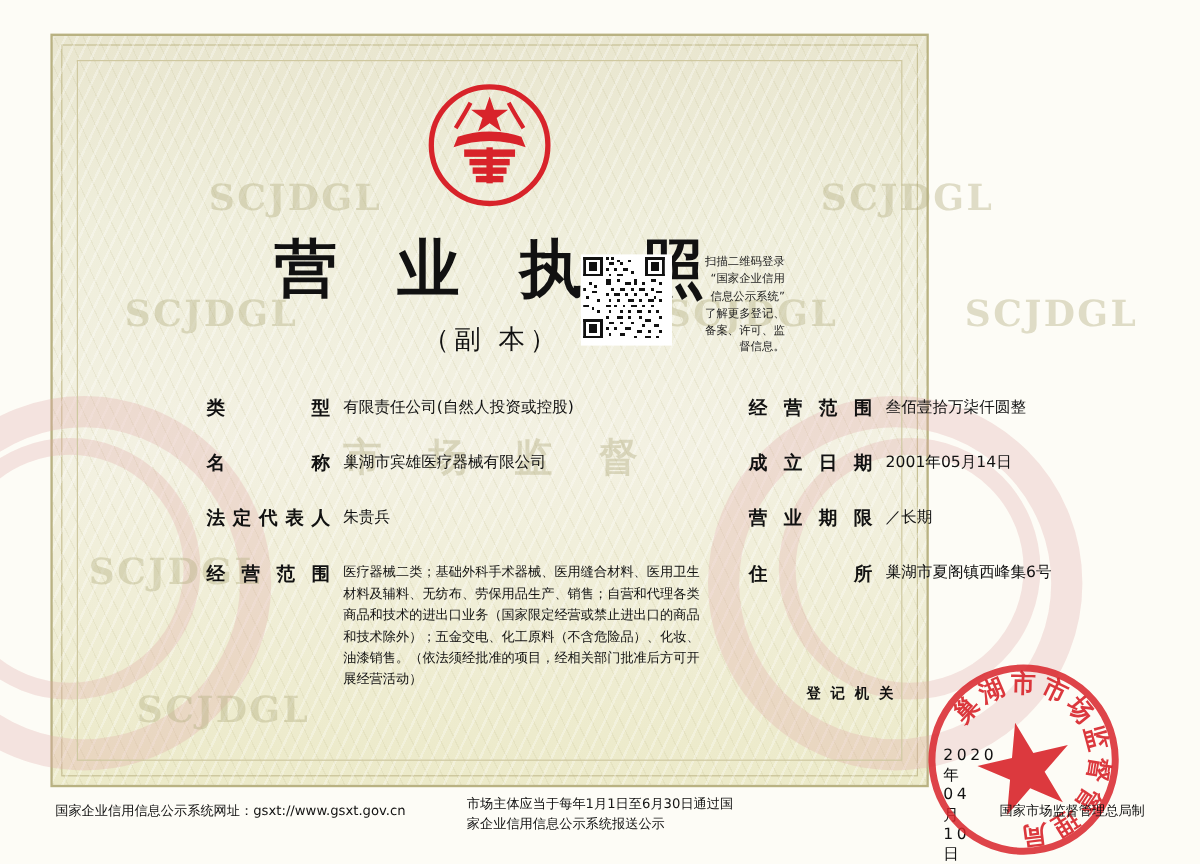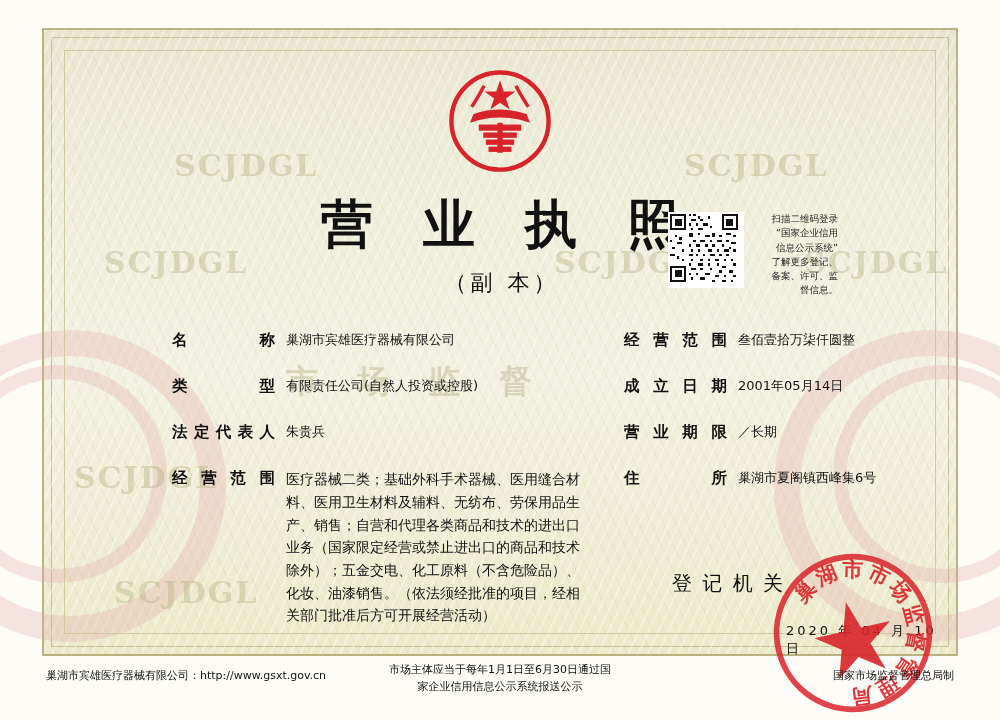--- a/index.html
+++ b/index.html
@@ -11,21 +11,21 @@
   }
   #page {
     position: relative;
     width: 1000px; height: 720px;
     background: #fdfcf6;
   }
   
   .cert-frame {
     position: absolute;
     left: 42px; top: 28px;
-    width: 916px; height: 628px;
+    width: 732px; height: 628px;
     background: linear-gradient(180deg,#e9e6cf 0%,#efeedb 25%,#f3f1e2 55%,#eceac9 100%);
     border: 2px solid #b9b282;
     box-sizing: border-box;
   }
   .cert-frame:before {
     content: "";
     position: absolute;
     left: 7px; top: 7px; right: 7px; bottom: 7px;
     border: 1px solid #c7c095;
     pointer-events: none;
@@ -165,28 +165,28 @@
     text-align: justify;
     text-align-last: justify;
   }
   .fvalue {
     margin-left: 114px;
     font-size: 12.5px;
     color: #111;
     line-height: 1.55;
   }
   .fvalue.big { font-size: 13px; }
-  .scope .fvalue { font-size: 14px; line-height: 1.62; }
+  .scope .fvalue { font-size: 11px; line-height: 1.62; }
 
   
   .reg-auth {
     position: absolute;
     left: 628px; top: 540px;
-    font-size: 20px;
-    font-weight: normal;
+    font-size: 12px;
+    font-weight: bold;
     letter-spacing: 2px;
     color: #111;
   }
   .reg-date {
     position: absolute;
     left: 742px; top: 592px;
     font-size: 13px;
     letter-spacing: 3px;
     color: #111;
   }
@@ -201,21 +201,21 @@
 
   
   .footer {
     position: absolute;
     left: 42px; right: 42px; bottom: 18px;
     height: 40px;
     font-size: 11px;
     color: #111;
   }
   .footer .f-left   { position: absolute; left: 4px;  top: 6px; }
-  .footer .f-center { position: absolute; left: 50%; transform: translateX(-50%); top: 0px; text-align: center; line-height: 1.5; }
+  .footer .f-center { position: absolute; left: 50%; transform: translateX(-50%); top: 0px; text-align: left; line-height: 1.5; }
   .footer .f-right  { position: absolute; right: 4px; top: 6px; }
 </style>
 </head>
 <body>
 
 <div id="page">
 
   <div class="cert-frame">
     <div class="guilloche"></div>
     <div class="pink-ring left"></div>
@@ -357,26 +357,26 @@
 “国家企业信用
 信息公示系统”
 了解更多登记、
 备案、许可、监
 督信息。</div>
 
     <div class="fields">
 
       <div class="col-left">
         <div class="row">
+          <div class="flabel">类  型</div>
+          <div class="fvalue big">有限责任公司(自然人投资或控股)</div>
+        </div>
+        <div class="row">
           <div class="flabel">名  称</div>
           <div class="fvalue big">巢湖市宾雄医疗器械有限公司</div>
-        </div>
-        <div class="row">
-          <div class="flabel">类  型</div>
-          <div class="fvalue big">有限责任公司(自然人投资或控股)</div>
         </div>
         <div class="row">
           <div class="flabel">法定代表人</div>
           <div class="fvalue big">朱贵兵</div>
         </div>
         <div class="row scope">
           <div class="flabel">经营范围</div>
           <div class="fvalue">医疗器械二类；基础外科手术器械、医用缝合材料、医用卫生材料及辅料、无纺布、劳保用品生产、销售；自营和代理各类商品和技术的进出口业务（国家限定经营或禁止进出口的商品和技术除外）；五金交电、化工原料（不含危险品）、化妆、油漆销售。（依法须经批准的项目，经相关部门批准后方可开展经营活动）</div>
         </div>
       </div>
@@ -412,19 +412,19 @@
         <text font-size="25" font-weight="bold" fill="#d8232a" opacity="0.9" font-family="'DejaVu Sans','Liberation Sans',sans-serif" letter-spacing="4">
           <textPath href="#sealpath" startOffset="12%">巢湖市市场监督管理局</textPath>
         </text>
         <path d="M100 62 l11 33.8 35.6 0 -28.8 20.9 11 33.8 -28.8-20.9 -28.8 20.9 11-33.8 -28.8-20.9 35.6 0z" fill="#d8232a" opacity="0.9"></path>
       </svg>
     </div>
 
   </div>
 
   <div class="footer">
-    <div class="f-left">巢湖市宾雄医疗器械有限公司：http://www.gsxt.gov.cn</div>
+    <div class="f-left">国家企业信用信息公示系统网址：gsxt://www.gsxt.gov.cn</div>
     <div class="f-center" style="white-space: pre-line;">市场主体应当于每年1月1日至6月30日通过国
 家企业信用信息公示系统报送公示</div>
     <div class="f-right">国家市场监督管理总局制</div>
   </div>
 
 </div>
 
 </body></html>

